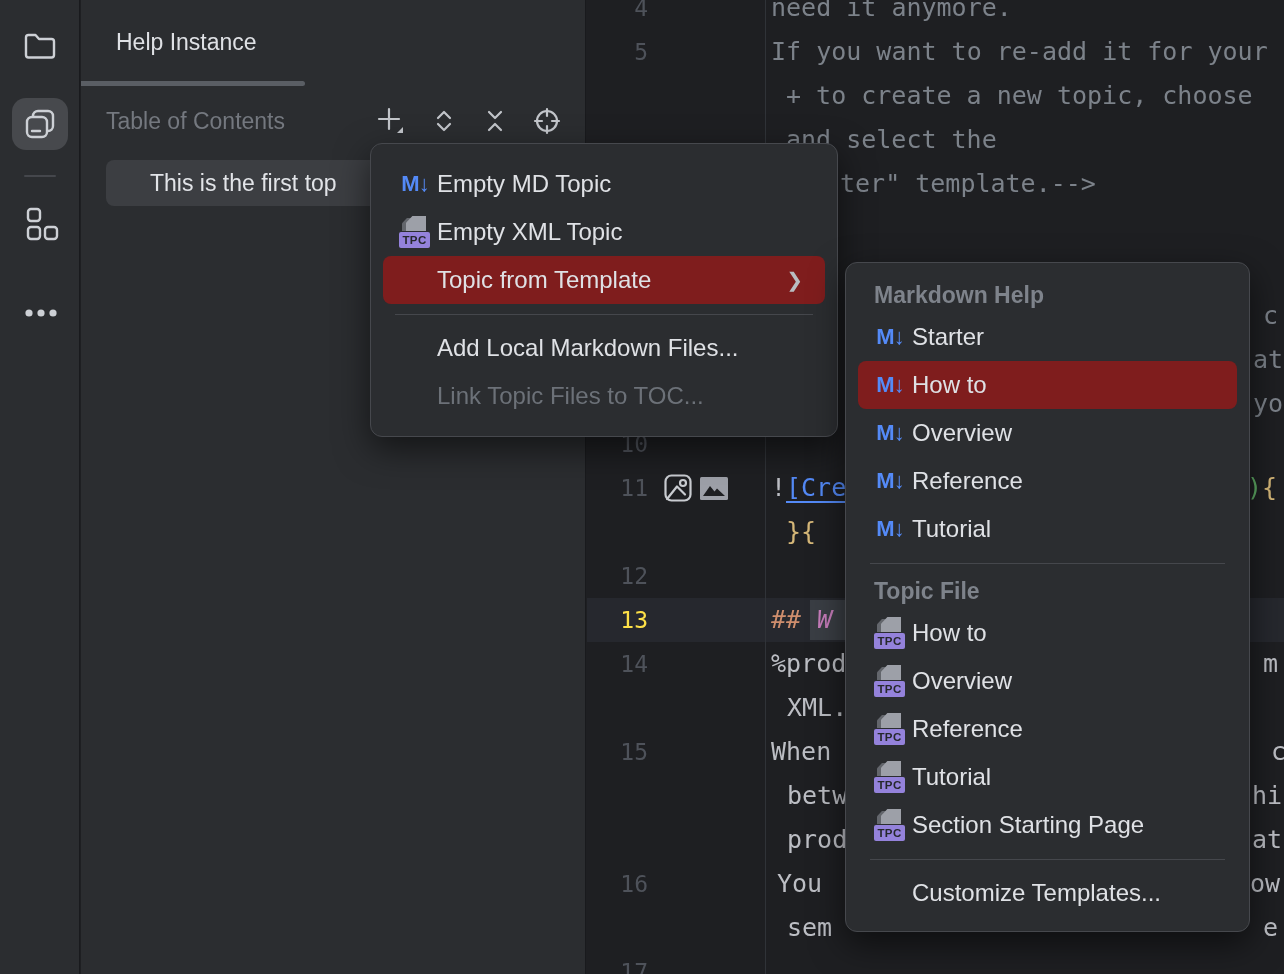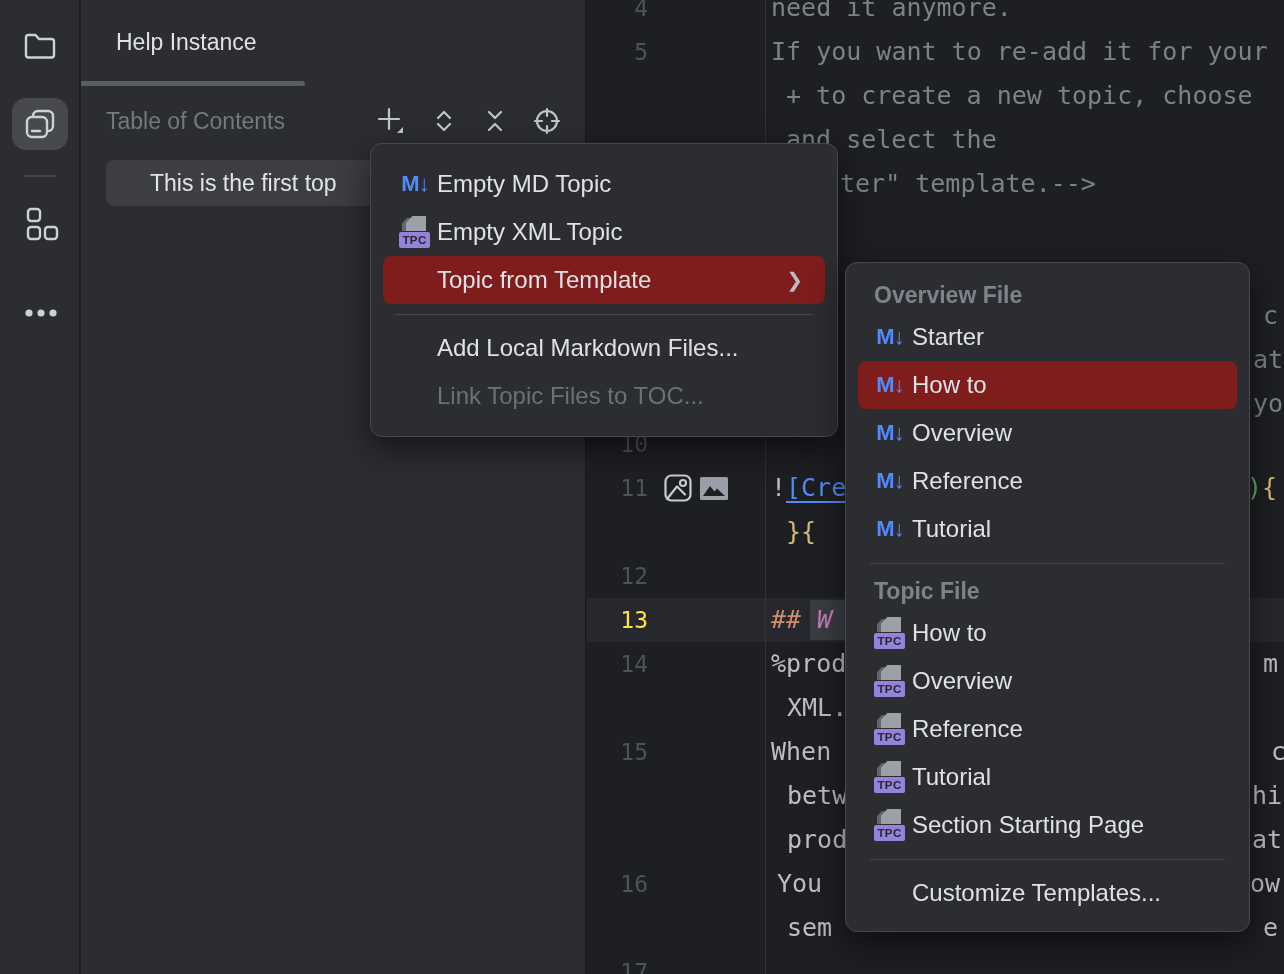--- a/index.html
+++ b/index.html
@@ -261,21 +261,21 @@
     <div class="mi">
       <span class="icoslot"></span>
       <span>Add Local Markdown Files...</span>
     </div>
     <div class="mi dis">
       <span class="icoslot"></span>
       <span>Link Topic Files to TOC...</span>
     </div>
   </div>
 <div class="menu" id="submenu" style="left:845px;top:262px;width:405px;">
-    <div class="mhdr">Overview File</div>
+    <div class="mhdr">Markdown Help</div>
     <div class="mi">
       <span class="mdico">M↓</span>
       <span>Starter</span>
     </div>
     <div class="mi sel">
       <span class="mdico">M↓</span>
       <span>How to</span>
     </div>
     <div class="mi">
       <span class="mdico">M↓</span>

